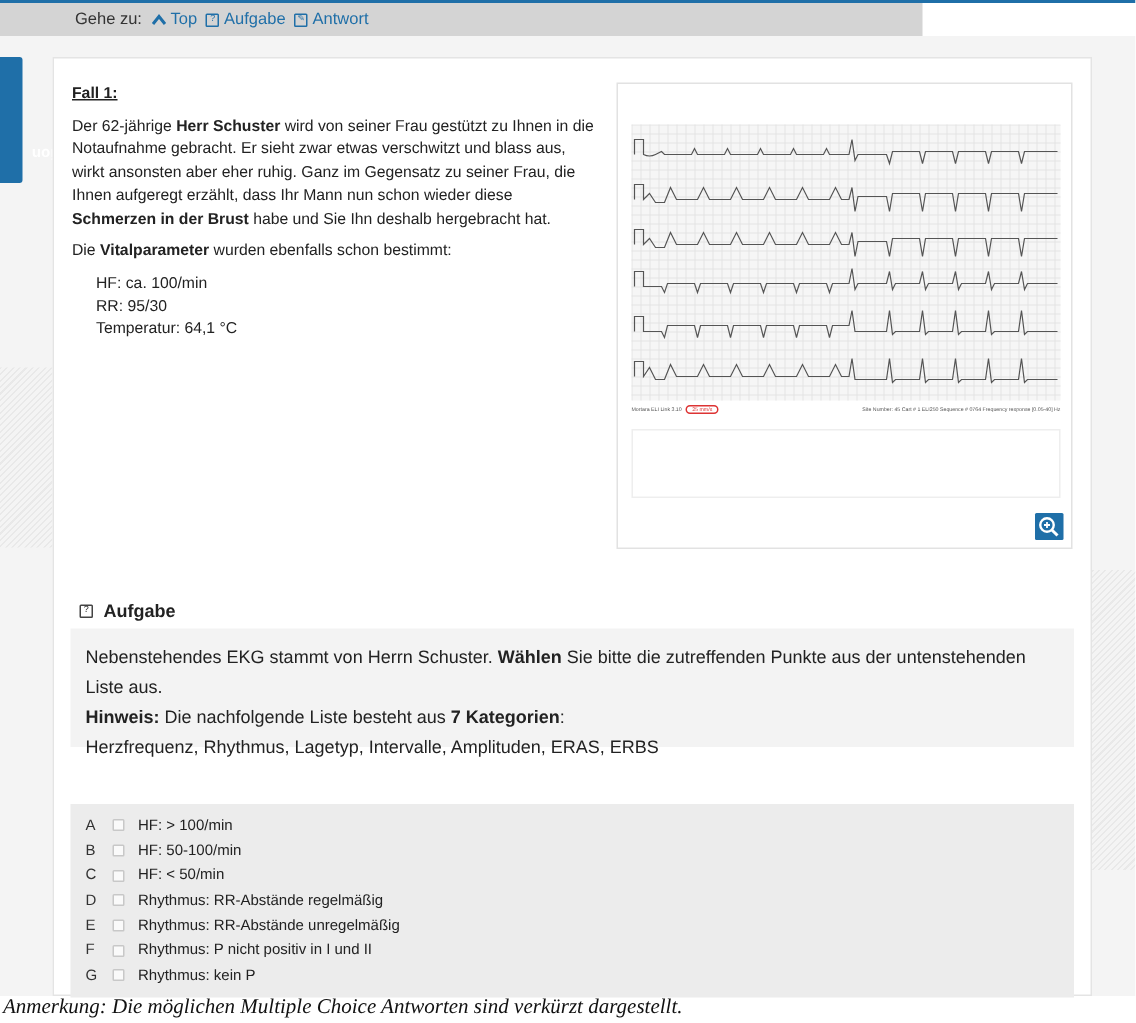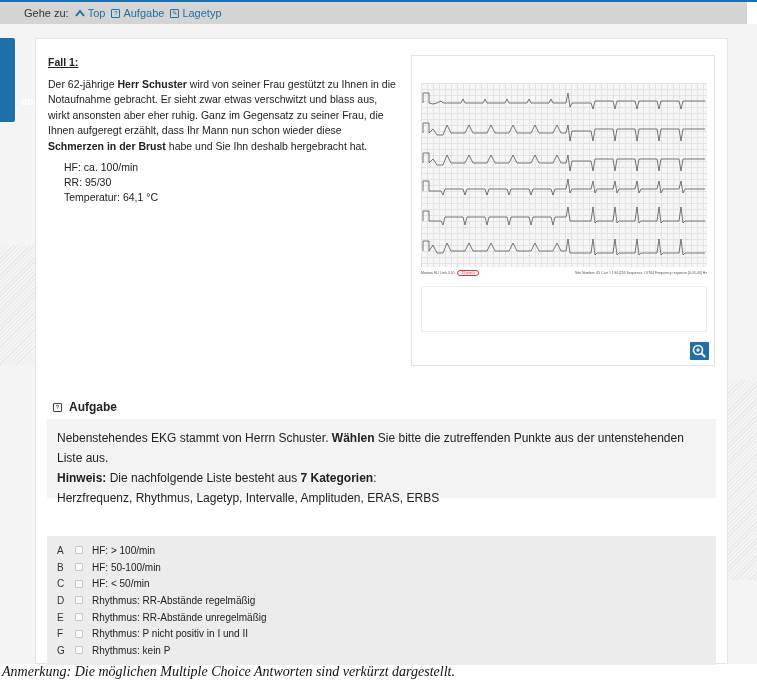--- a/index.html
+++ b/index.html
@@ -1,20 +1,20 @@
 <!DOCTYPE html>
 <html><head>
 <meta charset="utf-8">
 <style>
   * { box-sizing: border-box; margin: 0; padding: 0; }
   html, body { width: 757px; height: 682px; overflow: hidden; background: #fff; }
   body { font-family: "Liberation Sans", sans-serif; font-size: 10.5px; color: #222; position: relative; }
 
   .topbar-line { position: absolute; left: 0; top: 0; width: 757px; height: 2px; background: #1f6fa8; }
-  .topbar { position: absolute; left: 0; top: 2px; width: 747px; height: 22px; background: #d4d4d4; display: flex; align-items: center; padding-left: 24px; font-size: 11px; color: #333; }
+  .topbar { position: absolute; left: 0; top: 2px; width: 615px; height: 22px; background: #d4d4d4; display: flex; align-items: center; padding-left: 50px; font-size: 11px; color: #333; }
   .topbar .link { color: #1f6fa8; margin-left: 6px; display: inline-flex; align-items: center; gap: 3px; }
   .topbar .ico { display: inline-block; width: 9px; height: 9px; border: 1px solid #1f6fa8; border-radius: 1px; font-size: 6px; line-height: 7px; text-align: center; color: #1f6fa8; }
   .caret { display: inline-block; width: 10px; height: 8px; }
 
   .page-bg { position: absolute; left: 0; top: 24px; width: 757px; height: 640px; background: #f4f4f4; }
   .hatch-left { position: absolute; left: 0; top: 245px; width: 35px; height: 120px;
     background: repeating-linear-gradient(135deg, #e6e6e6 0 1px, transparent 1px 3px); opacity: .8; }
   .hatch-right { position: absolute; left: 728px; top: 380px; width: 29px; height: 200px;
     background: repeating-linear-gradient(135deg, #e6e6e6 0 1px, transparent 1px 3px); opacity: .8; }
 
@@ -64,40 +64,41 @@
         <path d="M1 7 L5 2 L9 7" stroke="#1f6fa8" stroke-width="2" fill="none"></path>
       </svg>
     <span>Top</span>
   </a>
   <a class="link">
     <span class="ico">?</span>
     <span>Aufgabe</span>
   </a>
   <a class="link">
     <span class="ico">✎</span>
-    <span>Lagetyp</span>
+    <span>Antwort</span>
   </a>
 </div>
 
 <div class="page-bg"></div>
 <div class="hatch-left"></div>
 <div class="hatch-right"></div>
 
 <div class="nav-tab">
   <span>
       <span>Navigation</span> 
       <span>❯</span>
     </span>
 </div>
 
 <div class="content">
 
   <div class="case">
     <h2>Fall 1:</h2>
     <p><span>Der 62-jährige </span><b>Herr Schuster</b><span> wird von seiner Frau gestützt zu Ihnen in die Notaufnahme gebracht. Er sieht zwar etwas verschwitzt und blass aus, wirkt ansonsten aber eher ruhig. Ganz im Gegensatz zu seiner Frau, die Ihnen aufgeregt erzählt, dass Ihr Mann nun schon wieder diese </span><b>Schmerzen in der Brust</b><span> habe und Sie Ihn deshalb hergebracht hat.</span></p>
+    <p><span>Die </span><b>Vitalparameter</b><span> wurden ebenfalls schon bestimmt:</span></p>
     <div class="vitals">
       <div>HF:  ca. 100/min</div>
       <div>RR: 95/30</div>
       <div>Temperatur: 64,1 °C</div>
     </div>
   </div>
 
   <div class="ecg-card">
     <div class="ecg-img">
       <svg width="286" height="184" viewBox="0 0 286 184">

